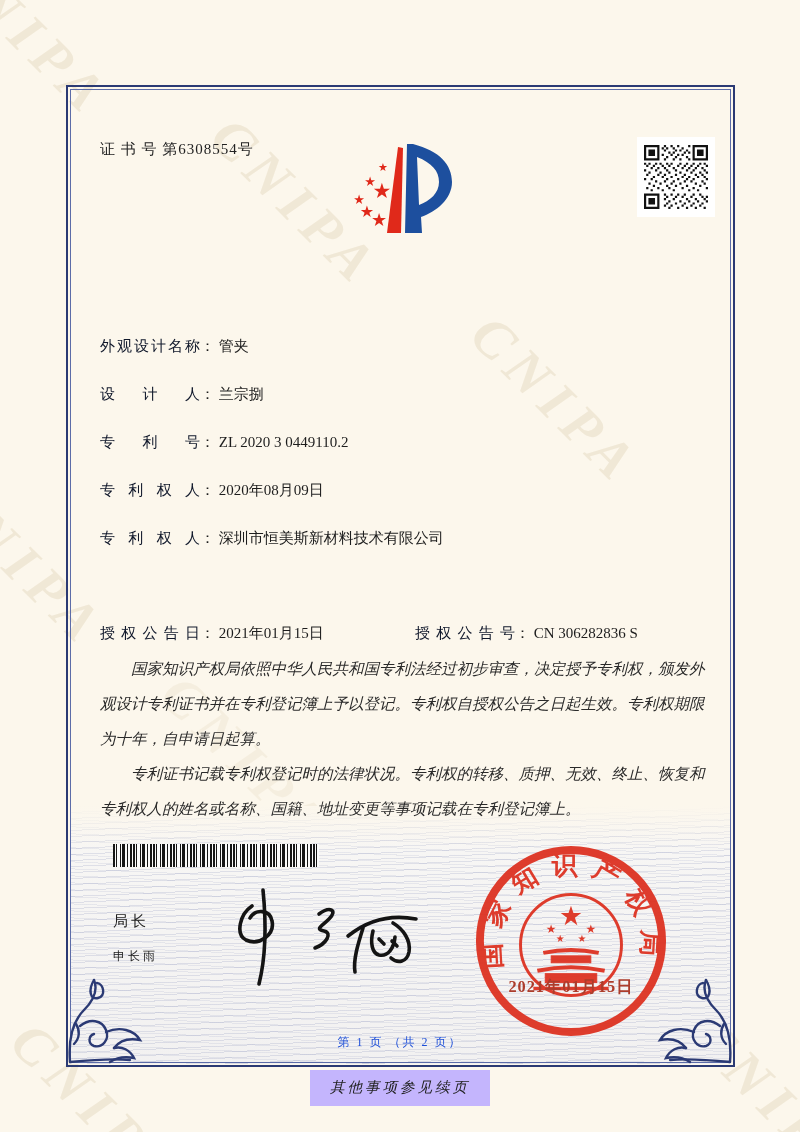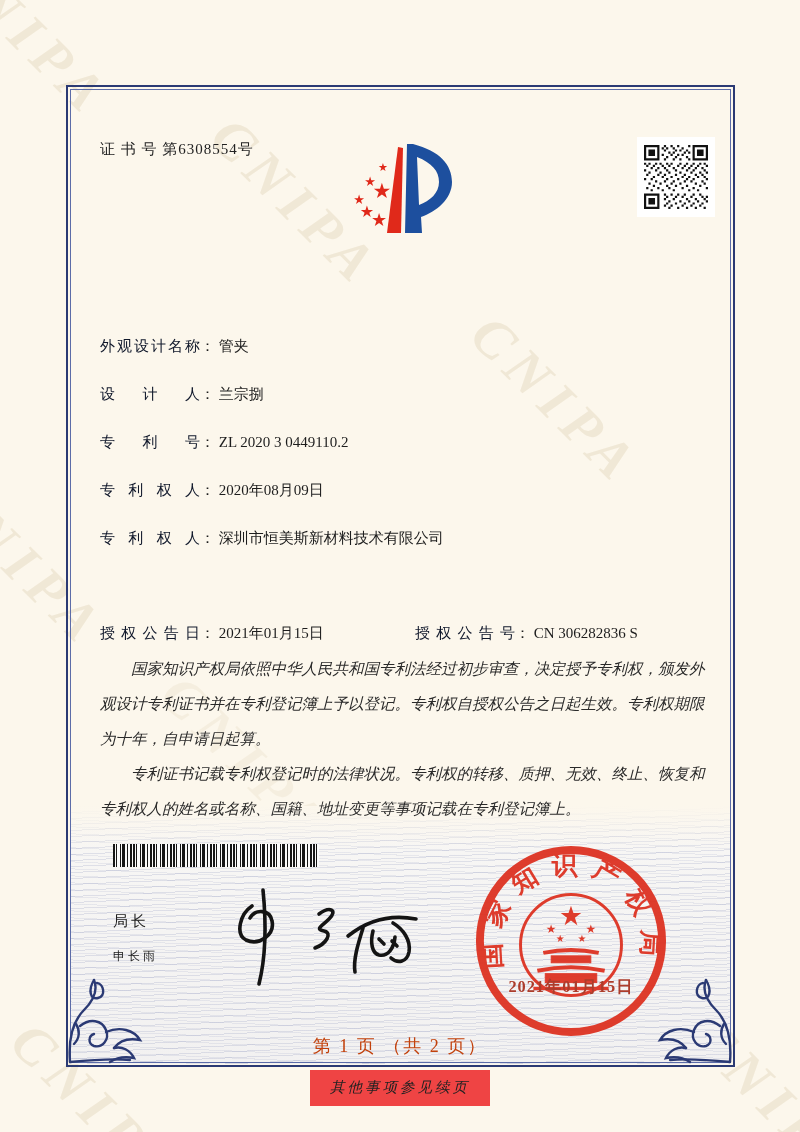--- a/index.html
+++ b/index.html
@@ -57,23 +57,23 @@
 
   .sig-title{position:absolute;left:113px;top:912px;font-family:"Liberation Sans",sans-serif;
              font-size:15px;color:#1b1b1b;letter-spacing:3px;}
   .sig-name{position:absolute;left:113px;top:948px;font-family:"Liberation Sans",sans-serif;
             font-size:12px;color:#1b1b1b;letter-spacing:3px;}
   .signature{position:absolute;left:222px;top:882px;}
 
   .seal{position:absolute;left:472px;top:842px;opacity:.93;}
 
   .page-num{position:absolute;left:0;top:1034px;width:100%;text-align:center;
-            font-size:18px;color:#c2410c;letter-spacing:2px;}
+            font-size:12px;color:#1d4ed8;letter-spacing:2px;}
   .footer-box{position:absolute;left:50%;top:1070px;transform:translateX(-50%);
-              background:#ef4444;padding:8px 20px 9px;white-space:nowrap;}
+              background:#c4b5fd;padding:8px 20px 9px;white-space:nowrap;}
   .footer-box span{font-size:14.5px;font-style:italic;letter-spacing:3px;color:#222;}
 </style>
 </head>
 <body>
 
 <div class="page">
 
   <div class="wm" style="left:-80px;top:0px;">CNIPA</div>
   <div class="wm" style="left:190px;top:170px;">CNIPA</div>
   <div class="wm" style="left:450px;top:368px;">CNIPA</div>

